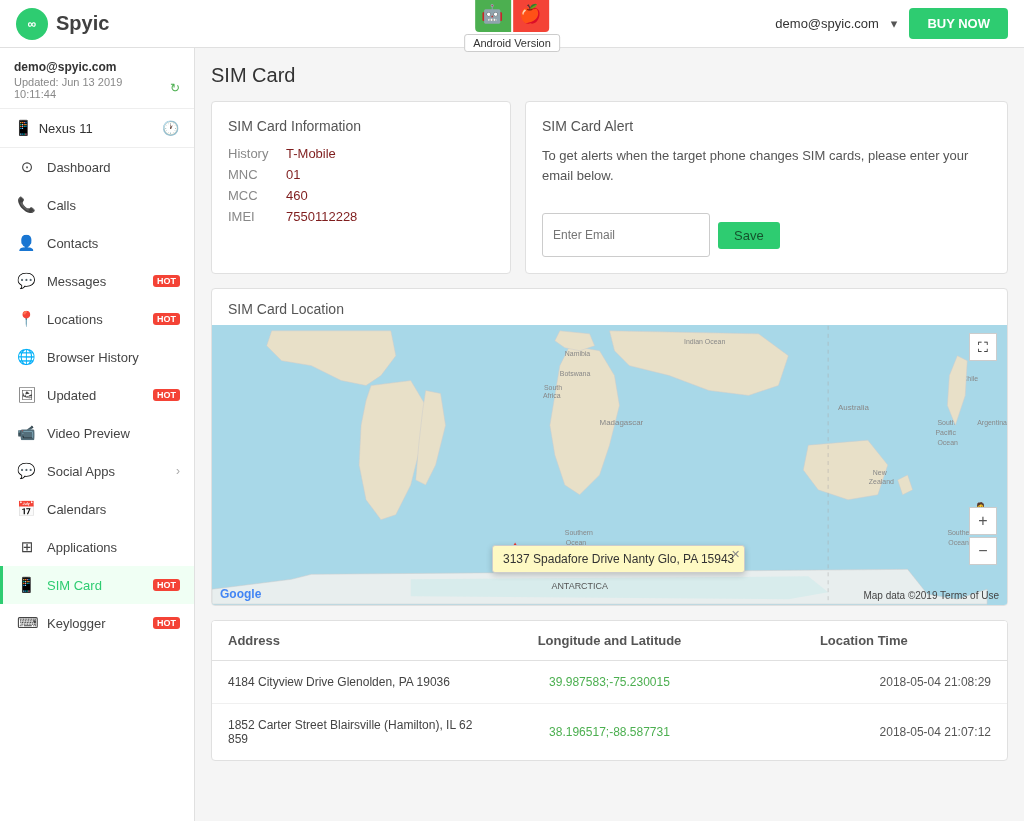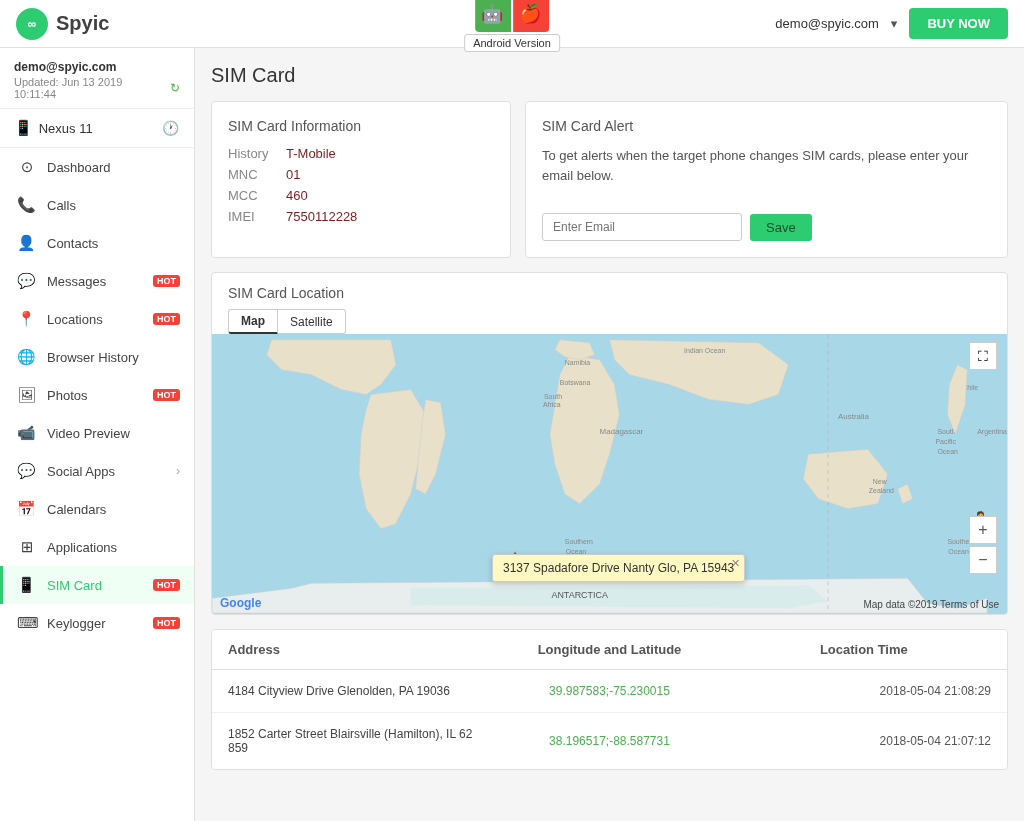--- a/index.html
+++ b/index.html
@@ -122,22 +122,22 @@
     .sim-info-card { flex: 0 0 300px; }
     .sim-info-row { display: flex; gap: 8px; margin-bottom: 6px; color: #444; font-size: 13px; }
     .sim-info-label { color: #888; min-width: 50px; }
     .sim-info-value { color: #7f1d1d; font-weight: 500; }
 
     .sim-alert-card { flex: 1; }
     .alert-desc { font-size: 13px; color: #555; margin-bottom: 28px; line-height: 1.5; }
     .email-input-row { display: flex; gap: 8px; align-items: center; }
     .email-input {
       border: 1px solid #ccc; border-radius: 3px;
-      padding: 6px 10px; font-size: 12px;
-      width: 200px; color: #be185d;
+      padding: 14px 10px; font-size: 12px;
+      width: 168px; color: #be185d;
     }
     .save-btn {
       background: #2ecc71; color: #14532d; border: none;
       padding: 6px 16px; border-radius: 3px; cursor: pointer; font-size: 13px;
     }
 
     
     .map-card { background: #fff; border: 1px solid #e0e0e0; border-radius: 4px; margin-bottom: 14px; overflow: hidden; }
     .map-header { padding: 12px 16px 0; }
     .map-title { font-size: 14px; color: #555; margin-bottom: 8px; font-weight: 500; }
@@ -294,21 +294,21 @@
       <span class="badge-hot">HOT</span>
 
     </div>
         <div class="nav-item">
       <span class="nav-icon">🌐</span>
       <span class="nav-label">Browser History</span>
 
     </div>
         <div class="nav-item">
       <span class="nav-icon">🖼</span>
-      <span class="nav-label">Photos</span>
+      <span class="nav-label">Updated</span>
       <span class="badge-hot">HOT</span>
 
     </div>
         <div class="nav-item">
       <span class="nav-icon">📹</span>
       <span class="nav-label">Video Preview</span>
 
     </div>
         <div class="nav-item">
       <span class="nav-icon">💬</span>
@@ -375,24 +375,20 @@
           <input class="email-input" type="email" placeholder="Enter Email" style="">
           <button class="save-btn">Save</button>
         </div>
       </div>
 
     </div>
 
     <div class="map-card">
       <div class="map-header">
         <div class="map-title">SIM Card Location</div>
-        <div class="map-tabs">
-          <button class="map-tab active">Map</button>
-          <button class="map-tab">Satellite</button>
-        </div>
       </div>
 
       <div class="map-container">
         
         <svg class="map-svg" viewBox="0 0 800 280" xmlns="http://www.w3.org/2000/svg">
 
           <rect width="800" height="280" fill="#a8d8e8"></rect>
 
           <path d="M360 20 L390 25 L405 50 L410 80 L400 120 L390 150 L370 170 L355 160 L345 130 L340 100 L345 70 L350 40 Z" fill="#e8e0c8" stroke="#ccc" stroke-width="0.5"></path>
 

